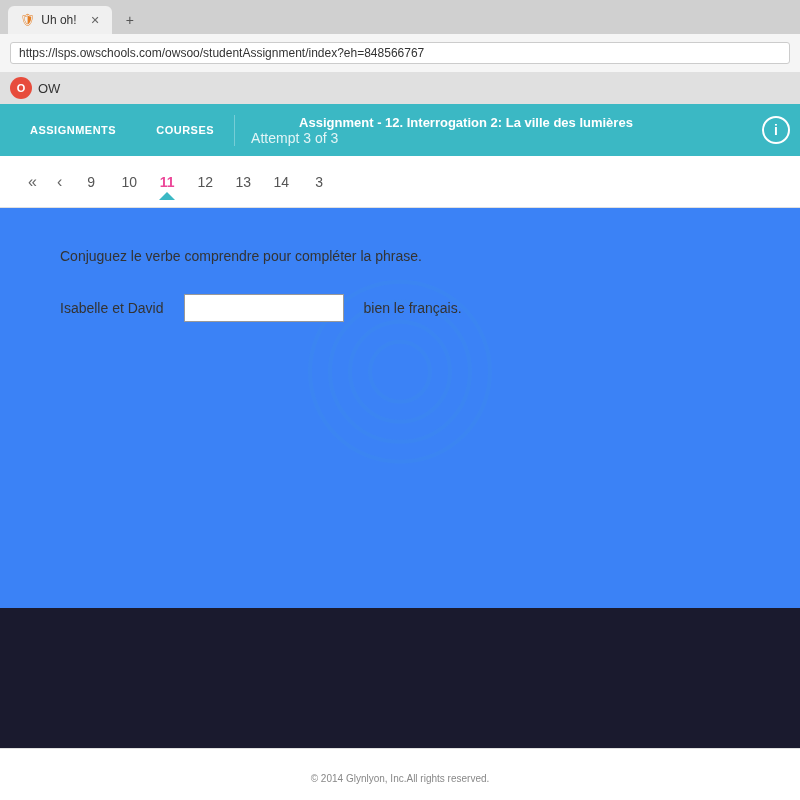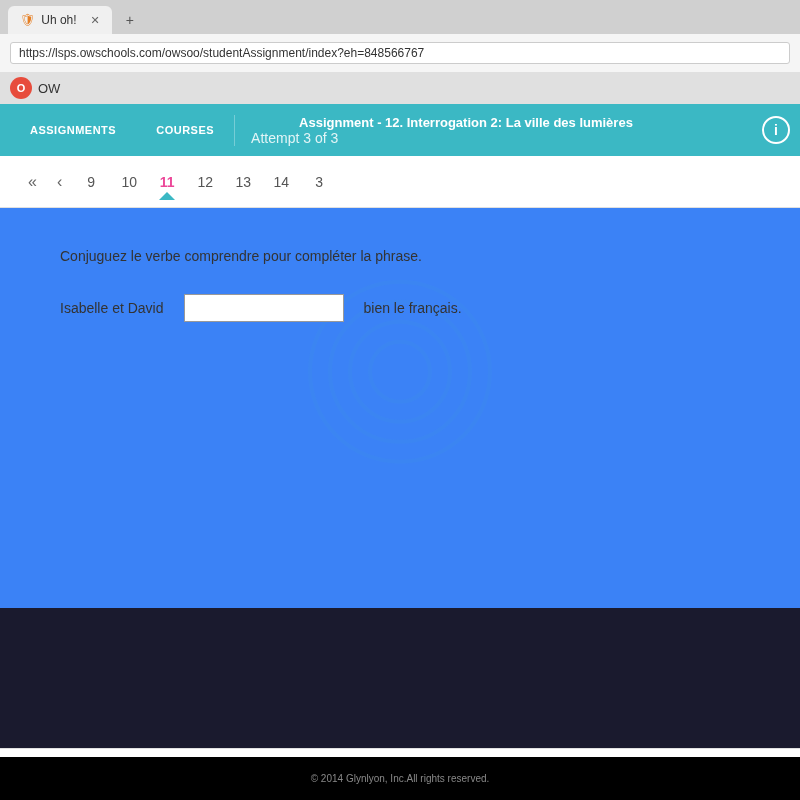--- a/index.html
+++ b/index.html
@@ -308,21 +308,21 @@
       color: white;
       display: flex;
       align-items: center;
       justify-content: center;
       font-size: 12px;
       font-weight: bold;
     }
 
     
     .footer {
-      background: #000000;
+      background: #ffffff;
       text-align: center;
       padding: 16px;
       font-size: 10px;
       color: #888;
       position: fixed;
       bottom: 0;
       width: 800px;
     }
   </style>
 </head>

